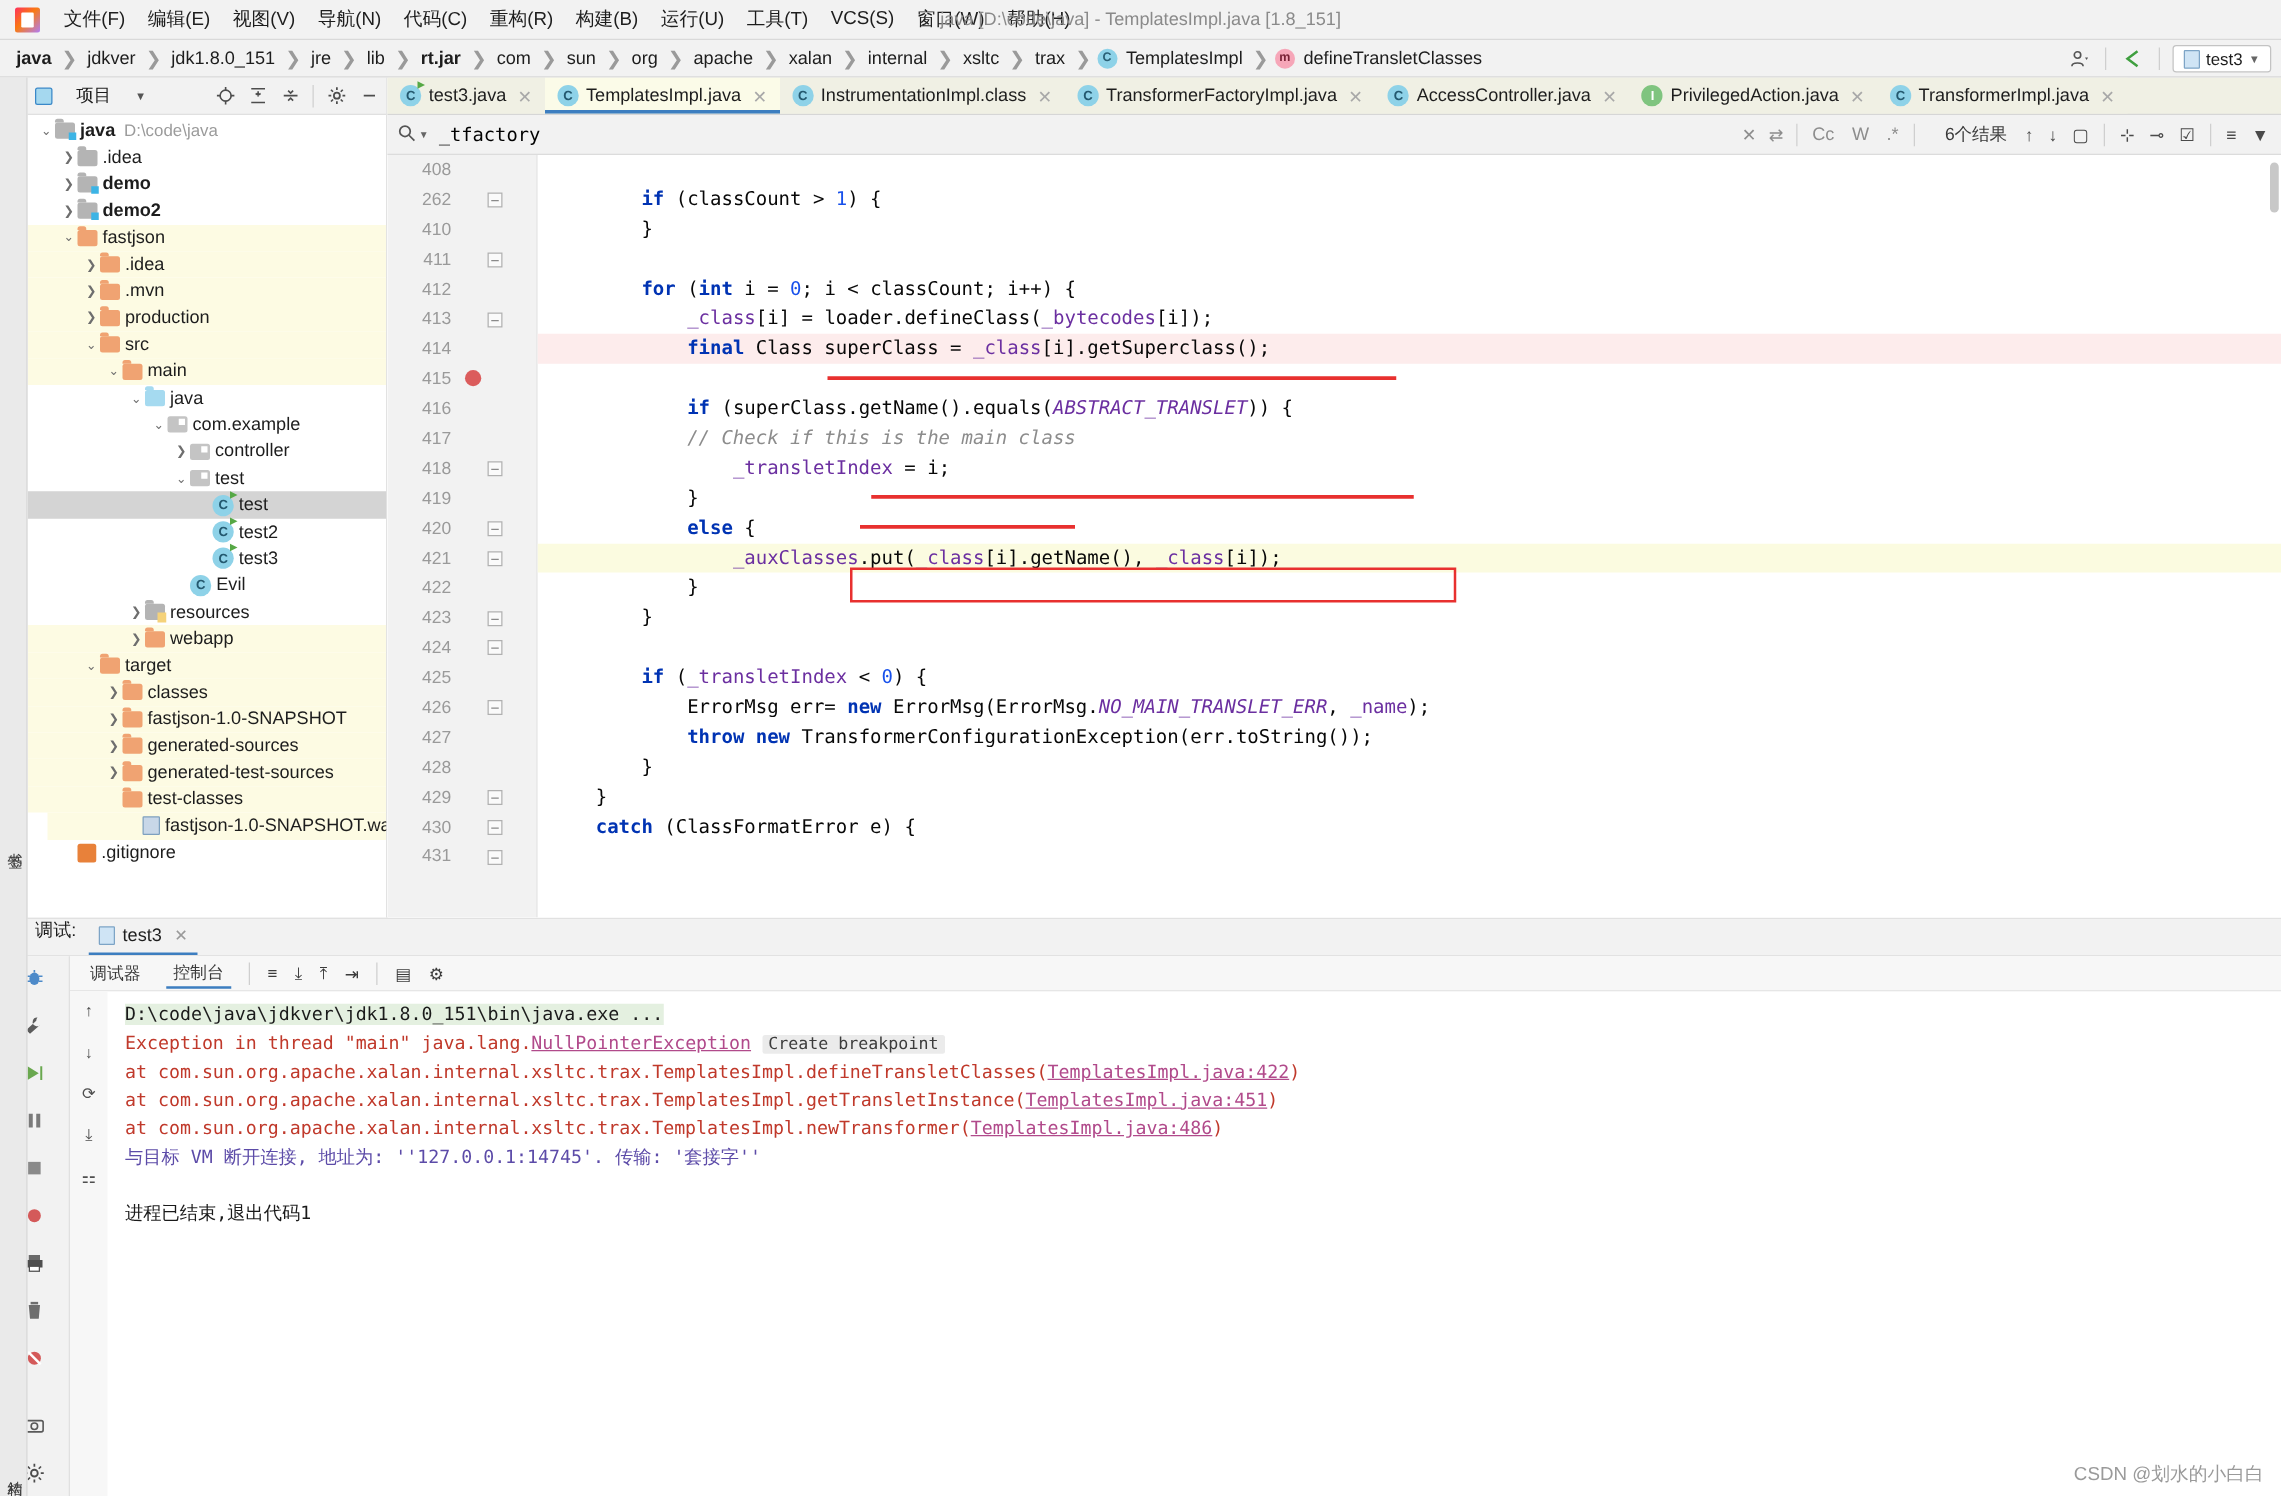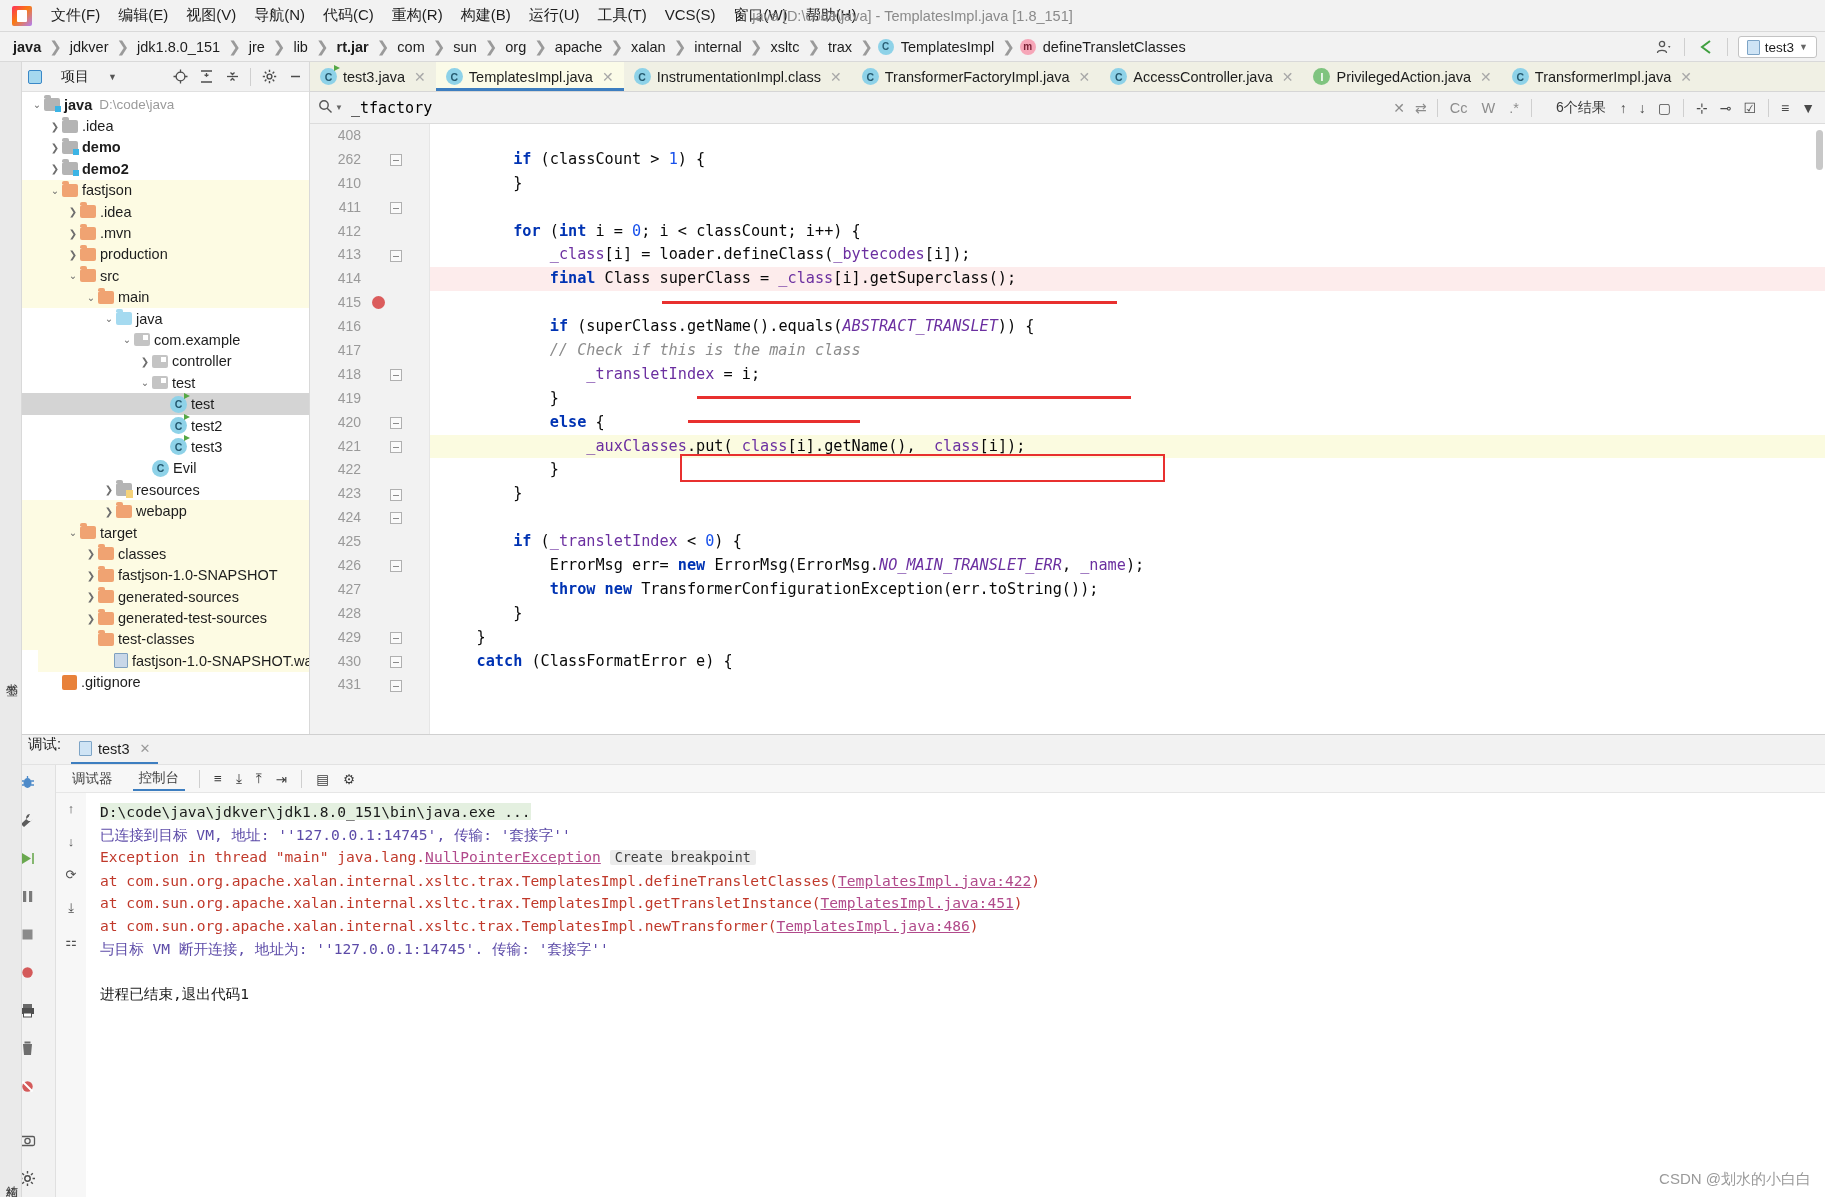--- a/index.html
+++ b/index.html
@@ -760,21 +760,20 @@
       <div id="console-wrap">
         <div id="console-gutter">
           <span>↑</span>
           <span>↓</span>
           <span>⟳</span>
           <span>⤓</span>
           <span>⚏</span>
         </div>
         <div id="console">
             <div><span class="cl-cmd">D:\code\java\jdkver\jdk1.8.0_151\bin\java.exe ...</span></div>
-            <div><span class="cl-info">已连接到目标 VM, 地址: ''127.0.0.1:14745', 传输: '套接字''</span></div>
             <div><span class="cl-err">Exception in thread "main" java.lang.</span><span class="cl-errlink">NullPointerException</span> <span class="cl-chip">Create breakpoint</span></div>
             <div><span class="cl-err">    at com.sun.org.apache.xalan.internal.xsltc.trax.TemplatesImpl.defineTransletClasses(</span><span class="cl-errlink">TemplatesImpl.java:422</span><span class="cl-err">)</span></div>
             <div><span class="cl-err">    at com.sun.org.apache.xalan.internal.xsltc.trax.TemplatesImpl.getTransletInstance(</span><span class="cl-errlink">TemplatesImpl.java:451</span><span class="cl-err">)</span></div>
             <div><span class="cl-err">    at com.sun.org.apache.xalan.internal.xsltc.trax.TemplatesImpl.newTransformer(</span><span class="cl-errlink">TemplatesImpl.java:486</span><span class="cl-err">)</span></div>
             <div><span class="cl-info">与目标 VM 断开连接, 地址为: ''127.0.0.1:14745'. 传输: '套接字''</span></div>
             <div>&nbsp;</div>
             <div><span class="cl-plain">进程已结束,退出代码1</span></div>
           </div>
       </div>
     </div>

